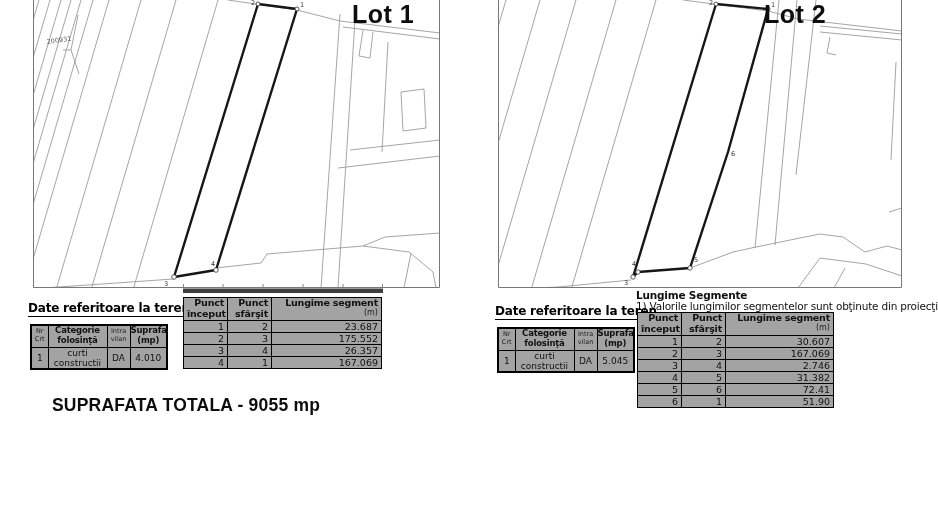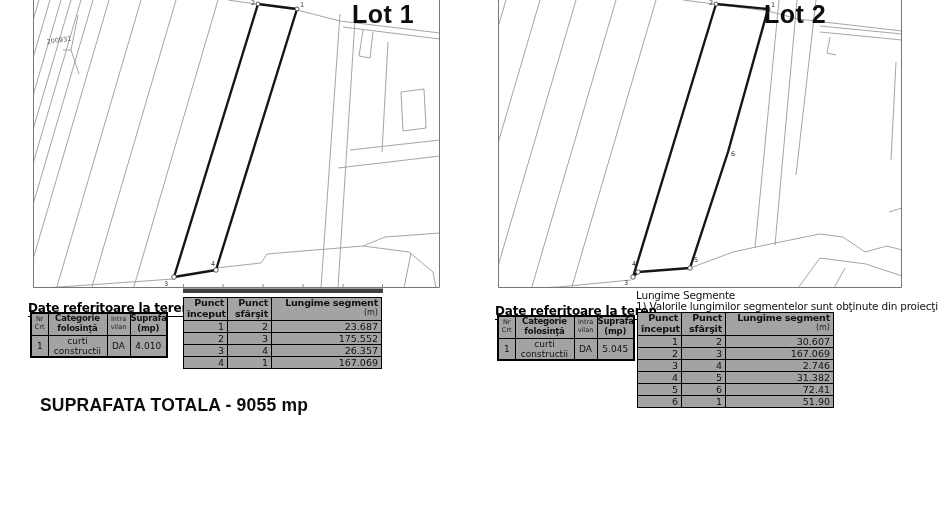--- a/index.html
+++ b/index.html
@@ -6,35 +6,35 @@
   .page{position:relative;width:938px;height:527px;background:#fff;overflow:hidden;
         font-family:"DejaVu Sans",sans-serif;color:#111;}
   .abs{position:absolute;}
   .lot-title{font-family:"Liberation Sans",sans-serif;font-weight:bold;font-size:25px;
              letter-spacing:.5px;color:#0d0d0d;white-space:nowrap;}
   .teren-title{font-family:"DejaVu Sans",sans-serif;font-weight:bold;font-size:12px;
                color:#000;border-bottom:1.5px solid #000;padding-bottom:1px;display:inline-block;
                letter-spacing:-0.2px;white-space:nowrap;}
   table{border-collapse:collapse;background:#a3a3a3;}
   
-  .teren-table{border:2px solid #000;table-layout:fixed;}
+  .teren-table{border:2px solid #000;table-layout:fixed;margin-top:12px;}
   .teren-table td{border:1px solid #000;text-align:center;vertical-align:middle;
                   padding:0;line-height:1.1;overflow:hidden;}
   .th-small{font-size:6.5px;color:#222;display:block;line-height:1.2;}
   .th-main{font-size:8.5px;font-weight:bold;letter-spacing:-0.2px;display:block;line-height:1.15;}
   .td-val{font-size:9px;display:block;line-height:1.15;}
   
   .seg-table{table-layout:fixed;border:1.5px solid #000;}
   .seg-table td{border:1px solid #000;text-align:right;vertical-align:top;
                 padding:0 3px;overflow:hidden;}
   .seg-head span{display:block;text-align:right;}
   .seg-h1{font-size:9.5px;font-weight:bold;line-height:1.15;letter-spacing:-0.2px;white-space:nowrap;}
   .seg-h2{font-size:8px;color:#222;line-height:1.1;}
   .seg-val{font-size:9.5px;line-height:11px;display:block;white-space:nowrap;}
-  .notes-title{font-size:10.5px;font-weight:normal;letter-spacing:-0.2px;white-space:nowrap;}
+  .notes-title{font-size:10.5px;font-weight:bold;letter-spacing:-0.2px;white-space:nowrap;}
   .notes-line{font-size:10.5px;letter-spacing:-0.2px;white-space:nowrap;}
   .summary{font-family:"Liberation Sans",sans-serif;font-weight:bold;font-size:17.5px;
            line-height:25px;color:#0d0d0d;white-space:nowrap;letter-spacing:0.2px;}
   svg text{font-family:"DejaVu Sans",sans-serif;}
 </style>
 </head>
 <body>
 
 <div class="page">
 
@@ -401,17 +401,17 @@
       <td>
             <span class="seg-val">1</span>
           </td>
       <td>
             <span class="seg-val">51.90</span>
           </td>
         </tr>
   </tbody>
     </table>
 
-  <div class="abs summary" style="left:40px;top:393px;">
+  <div class="abs summary" style="left:52px;top:393px;">
     <div>SUPRAFATA TOTALA - 9055 mp</div>
   </div>
 
 </div>
 
 </body></html>

